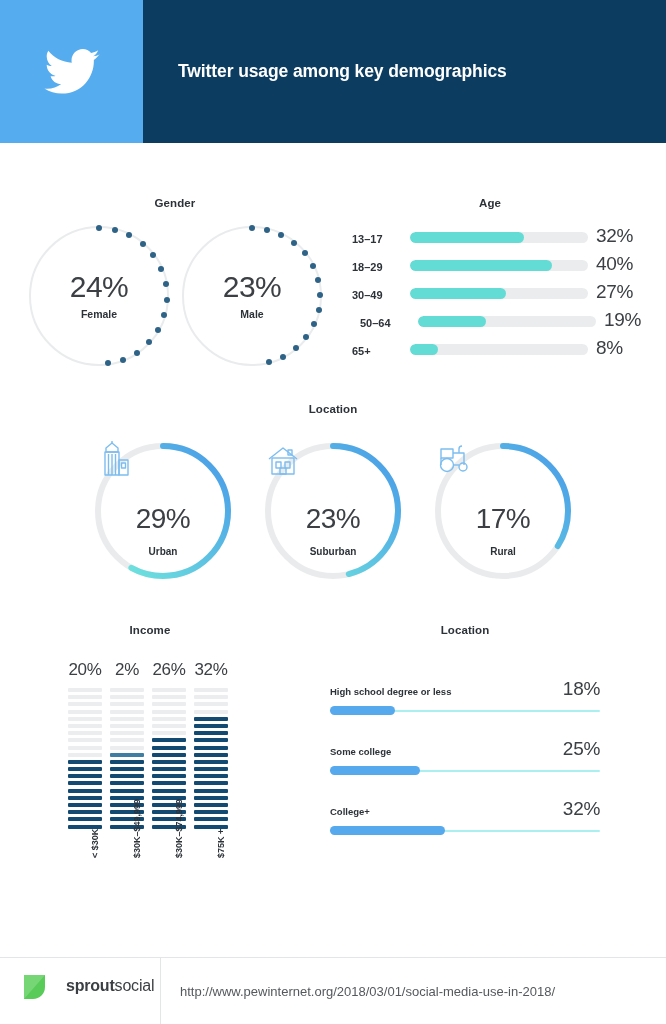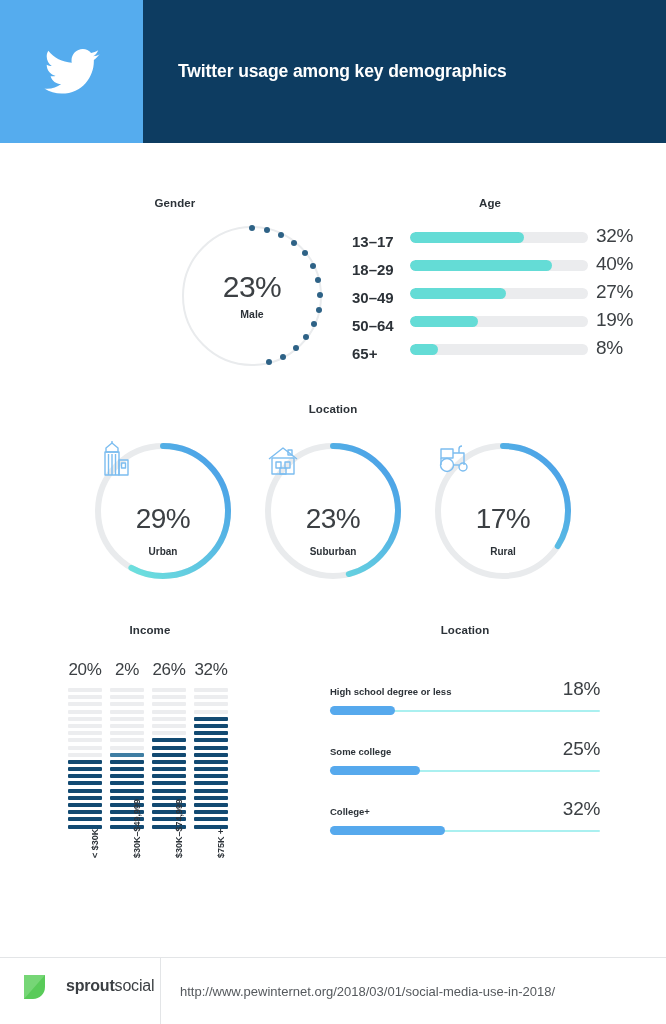--- a/index.html
+++ b/index.html
@@ -59,21 +59,21 @@
     margin-top: 6px;
   }
   .dot-donut .dot {
     position: absolute; border-radius: 50%; background: #2e6286;
   }
 
   
   .agebar-row { position: absolute; height: 22px; }
   .agebar-label {
     position: absolute; left: 0; top: 5px; width: 52px;
-    font-size: 15px; font-weight: bold; color: #2c3238; text-align: left;
+    font-size: 11px; font-weight: bold; color: #2c3238; text-align: left;
   }
   .agebar-track {
     position: absolute; left: 58px; top: 4px; width: 178px; height: 11px;
     background: #ebecee; border-radius: 6px; overflow: hidden;
   }
   .agebar-fill { height: 11px; background: #64dcd6; border-radius: 6px; }
   .agebar-val {
     position: absolute; left: 244px; top: -3px;
     font-size: 19px; font-weight: 300; color: #3c4044; letter-spacing: -0.3px;
   }
@@ -161,20 +161,43 @@
         <path fill="#ffffff" d="M24 2.4c-.9.4-1.8.7-2.8.8 1-.6 1.8-1.6 2.2-2.7-1 .6-2 1-3.1 1.2C19.4.6 18.1 0 16.7 0c-2.7 0-4.9 2.2-4.9 4.9 0 .4 0 .8.1 1.1C7.8 5.8 4.1 3.8 1.7.8 1.2 1.6 1 2.4 1 3.3c0 1.7.9 3.2 2.2 4.1-.8 0-1.6-.2-2.2-.6v.1c0 2.4 1.7 4.4 3.9 4.8-.4.1-.8.2-1.3.2-.3 0-.6 0-.9-.1.6 2 2.4 3.4 4.6 3.4-1.7 1.3-3.8 2.1-6.1 2.1-.4 0-.8 0-1.2-.1 2.2 1.4 4.8 2.2 7.5 2.2 9.1 0 14-7.5 14-14v-.6c1-.7 1.8-1.6 2.5-2.6z"></path>
       </svg>
     </div>
     <div id="header-title-panel">
       <div id="header-title">Twitter usage among key demographics</div>
     </div>
   </div>
 
   <div class="section-title" style="left:105px; top:197px; width:140px;">Gender</div>
 
+  <div class="dot-donut" id="gender-0" style="left:29px; top:226px;">
+    <div class="ring"></div>
+    <div class="dots">
+        <div class="dot" style="width: 6px; height: 6px; background: rgb(46, 98, 134); left: 67px; top: -1px;"></div>
+        <div class="dot" style="width: 6px; height: 6px; background: rgb(46, 98, 134); left: 82.6345px; top: 0.821737px;"></div>
+        <div class="dot" style="width: 6px; height: 6px; background: rgb(46, 98, 134); left: 97.4313px; top: 6.18934px;"></div>
+        <div class="dot" style="width: 6px; height: 6px; background: rgb(46, 98, 134); left: 110.598px; top: 14.8152px;"></div>
+        <div class="dot" style="width: 6px; height: 6px; background: rgb(46, 98, 134); left: 121.428px; top: 26.2372px;"></div>
+        <div class="dot" style="width: 6px; height: 6px; background: rgb(46, 98, 134); left: 129.342px; top: 39.8432px;"></div>
+        <div class="dot" style="width: 6px; height: 6px; background: rgb(46, 98, 134); left: 133.916px; top: 54.9043px;"></div>
+        <div class="dot" style="width: 6px; height: 6px; background: rgb(46, 98, 134); left: 134.904px; top: 70.6135px;"></div>
+        <div class="dot" style="width: 6px; height: 6px; background: rgb(46, 98, 134); left: 132.254px; top: 86.1291px;"></div>
+        <div class="dot" style="width: 6px; height: 6px; background: rgb(46, 98, 134); left: 126.108px; top: 100.62px;"></div>
+        <div class="dot" style="width: 6px; height: 6px; background: rgb(46, 98, 134); left: 116.794px; top: 113.309px;"></div>
+        <div class="dot" style="width: 6px; height: 6px; background: rgb(46, 98, 134); left: 104.813px; top: 123.517px;"></div>
+        <div class="dot" style="width: 6px; height: 6px; background: rgb(46, 98, 134); left: 90.8056px; top: 130.697px;"></div>
+        <div class="dot" style="width: 6px; height: 6px; background: rgb(46, 98, 134); left: 75.5227px; top: 134.464px;"></div>
+      </div>
+    <div class="center">
+      <div class="pct">24%</div>
+      <div class="lbl">Female</div>
+    </div>
+  </div>
 
   <div class="dot-donut" id="gender-1" style="left:182px; top:226px;">
     <div class="ring"></div>
     <div class="dots">
         <div class="dot" style="width: 6px; height: 6px; background: rgb(46, 98, 134); left: 67px; top: -1px;"></div>
         <div class="dot" style="width: 6px; height: 6px; background: rgb(46, 98, 134); left: 81.9941px; top: 0.673701px;"></div>
         <div class="dot" style="width: 6px; height: 6px; background: rgb(46, 98, 134); left: 96.25px; top: 5.61241px;"></div>
         <div class="dot" style="width: 6px; height: 6px; background: rgb(46, 98, 134); left: 109.066px; top: 13.573px;"></div>
         <div class="dot" style="width: 6px; height: 6px; background: rgb(46, 98, 134); left: 119.811px; top: 24.1637px;"></div>
         <div class="dot" style="width: 6px; height: 6px; background: rgb(46, 98, 134); left: 127.957px; top: 36.863px;"></div>
@@ -210,21 +233,21 @@
         </div>
         <div class="agebar-val">40%</div>
       </div>
       <div class="agebar-row" style="left: 352px; top: 284px; width: 290px;">
         <div class="agebar-label">30–49</div>
         <div class="agebar-track" style="background: rgb(235, 236, 238);">
           <div class="agebar-fill" style="width: 54%; background: rgb(100, 220, 214);"></div>
         </div>
         <div class="agebar-val">27%</div>
       </div>
-      <div class="agebar-row" style="left: 352px; top: 312px; width: 290px;">
+      <div class="agebar-row" style="left: 360px; top: 312px; width: 290px;">
         <div class="agebar-label">50–64</div>
         <div class="agebar-track" style="background: rgb(235, 236, 238);">
           <div class="agebar-fill" style="width: 38%; background: rgb(100, 220, 214);"></div>
         </div>
         <div class="agebar-val">19%</div>
       </div>
       <div class="agebar-row" style="left: 352px; top: 340px; width: 290px;">
         <div class="agebar-label">65+</div>
         <div class="agebar-track" style="background: rgb(235, 236, 238);">
           <div class="agebar-fill" style="width: 16%; background: rgb(100, 220, 214);"></div>

